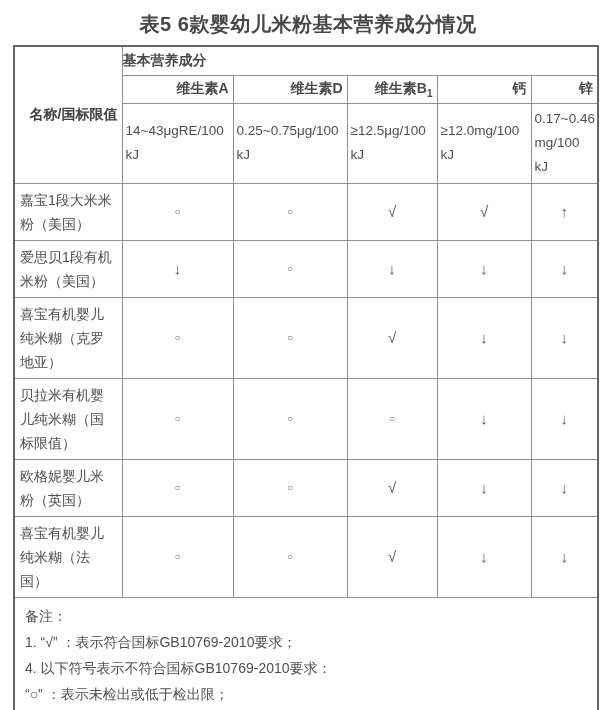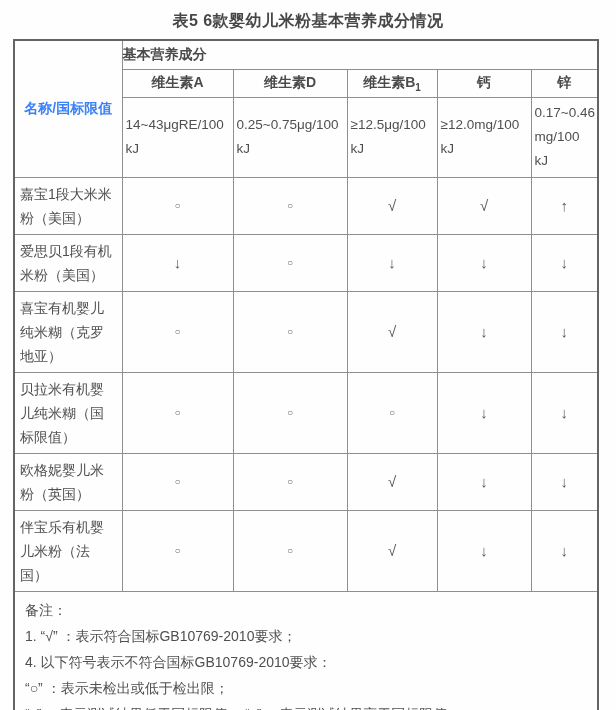--- a/index.html
+++ b/index.html
@@ -8,53 +8,53 @@
     width: 616px;
     height: 710px;
     background: #fefefe;
     font-family: "Liberation Sans", "DejaVu Sans", sans-serif;
     color: #4a4a4a;
     overflow: hidden;
   }
   .title {
     text-align: center;
     font-weight: bold;
-    font-size: 16px;
+    font-size: 20px;
     color: #474747;
     padding: 11px 0 7px 0;
     letter-spacing: 0.5px;
   }
   table.tbl {
     border-collapse: collapse;
     table-layout: fixed;
     width: 584px;
     margin-left: 13px;
     border: 2px solid #646464;
   }
   .tbl th, .tbl td {
     border: 1px solid #8f8f8f;
     font-size: 14px;
     color: #4f4f4f;
     font-weight: normal;
   }
   th.corner {
-    text-align: center;
+    text-align: right;
     font-weight: bold;
     vertical-align: middle;
     padding: 3px 4px;
-    color: #3b82f6;
+    color: #404040;
   }
   th.group {
     text-align: left;
     font-weight: bold;
     height: 29px;
     color: #4a4a4a;
   }
   th.colhead {
-    text-align: center;
+    text-align: right;
     font-weight: bold;
     padding: 3px 4px;
     height: 28px;
     color: #4a4a4a;
   }
   th.colhead sub { font-size: 10px; }
   td.limit {
     vertical-align: middle;
     padding: 3px 3px;
     font-size: 13.5px;
@@ -169,21 +169,21 @@
         </tr>
         <tr>
           <td class="name-cell">欧格妮婴儿米粉（英国）</td>
           <td class="sym circle">○</td>
           <td class="sym circle">○</td>
           <td class="sym">√</td>
           <td class="sym">↓</td>
           <td class="sym">↓</td>
         </tr>
         <tr>
-          <td class="name-cell">伴宝乐有机婴儿米粉（法国）</td>
+          <td class="name-cell">喜宝有机婴儿纯米糊（法国）</td>
           <td class="sym circle">○</td>
           <td class="sym circle">○</td>
           <td class="sym">√</td>
           <td class="sym">↓</td>
           <td class="sym">↓</td>
         </tr>
       </tbody>
     <tfoot>
       <tr>
         <td class="notes-cell" colspan="6" id="notes-cell">

